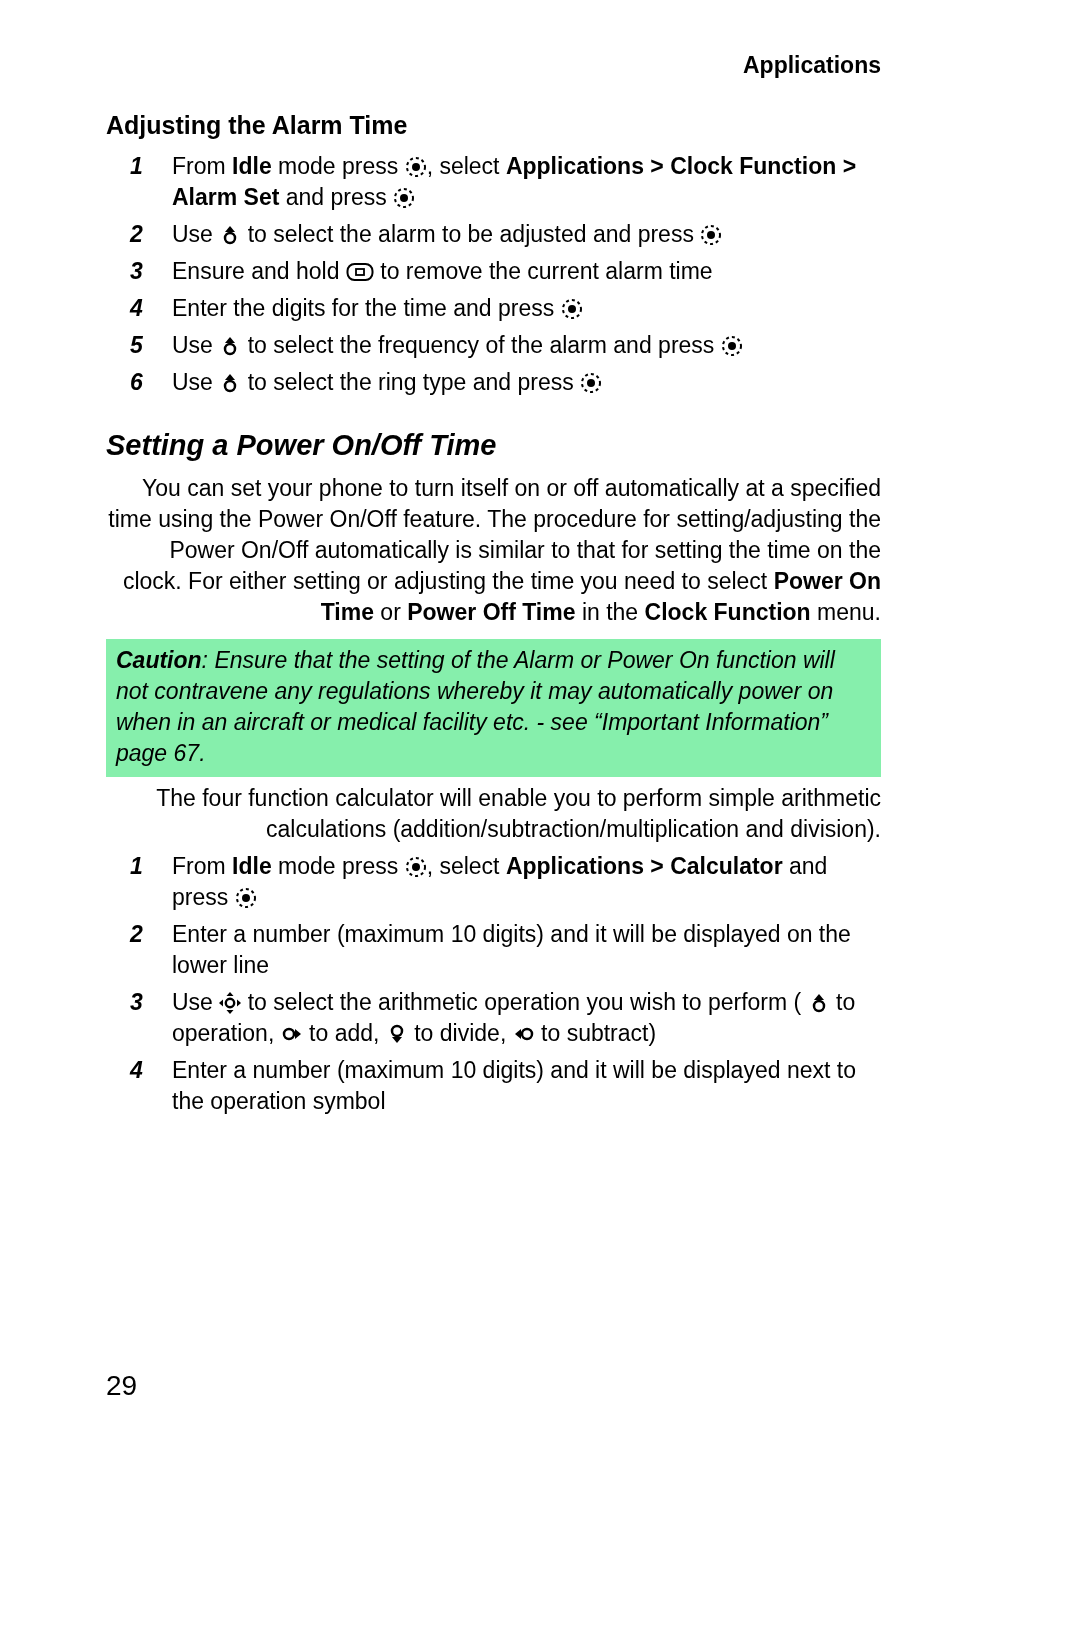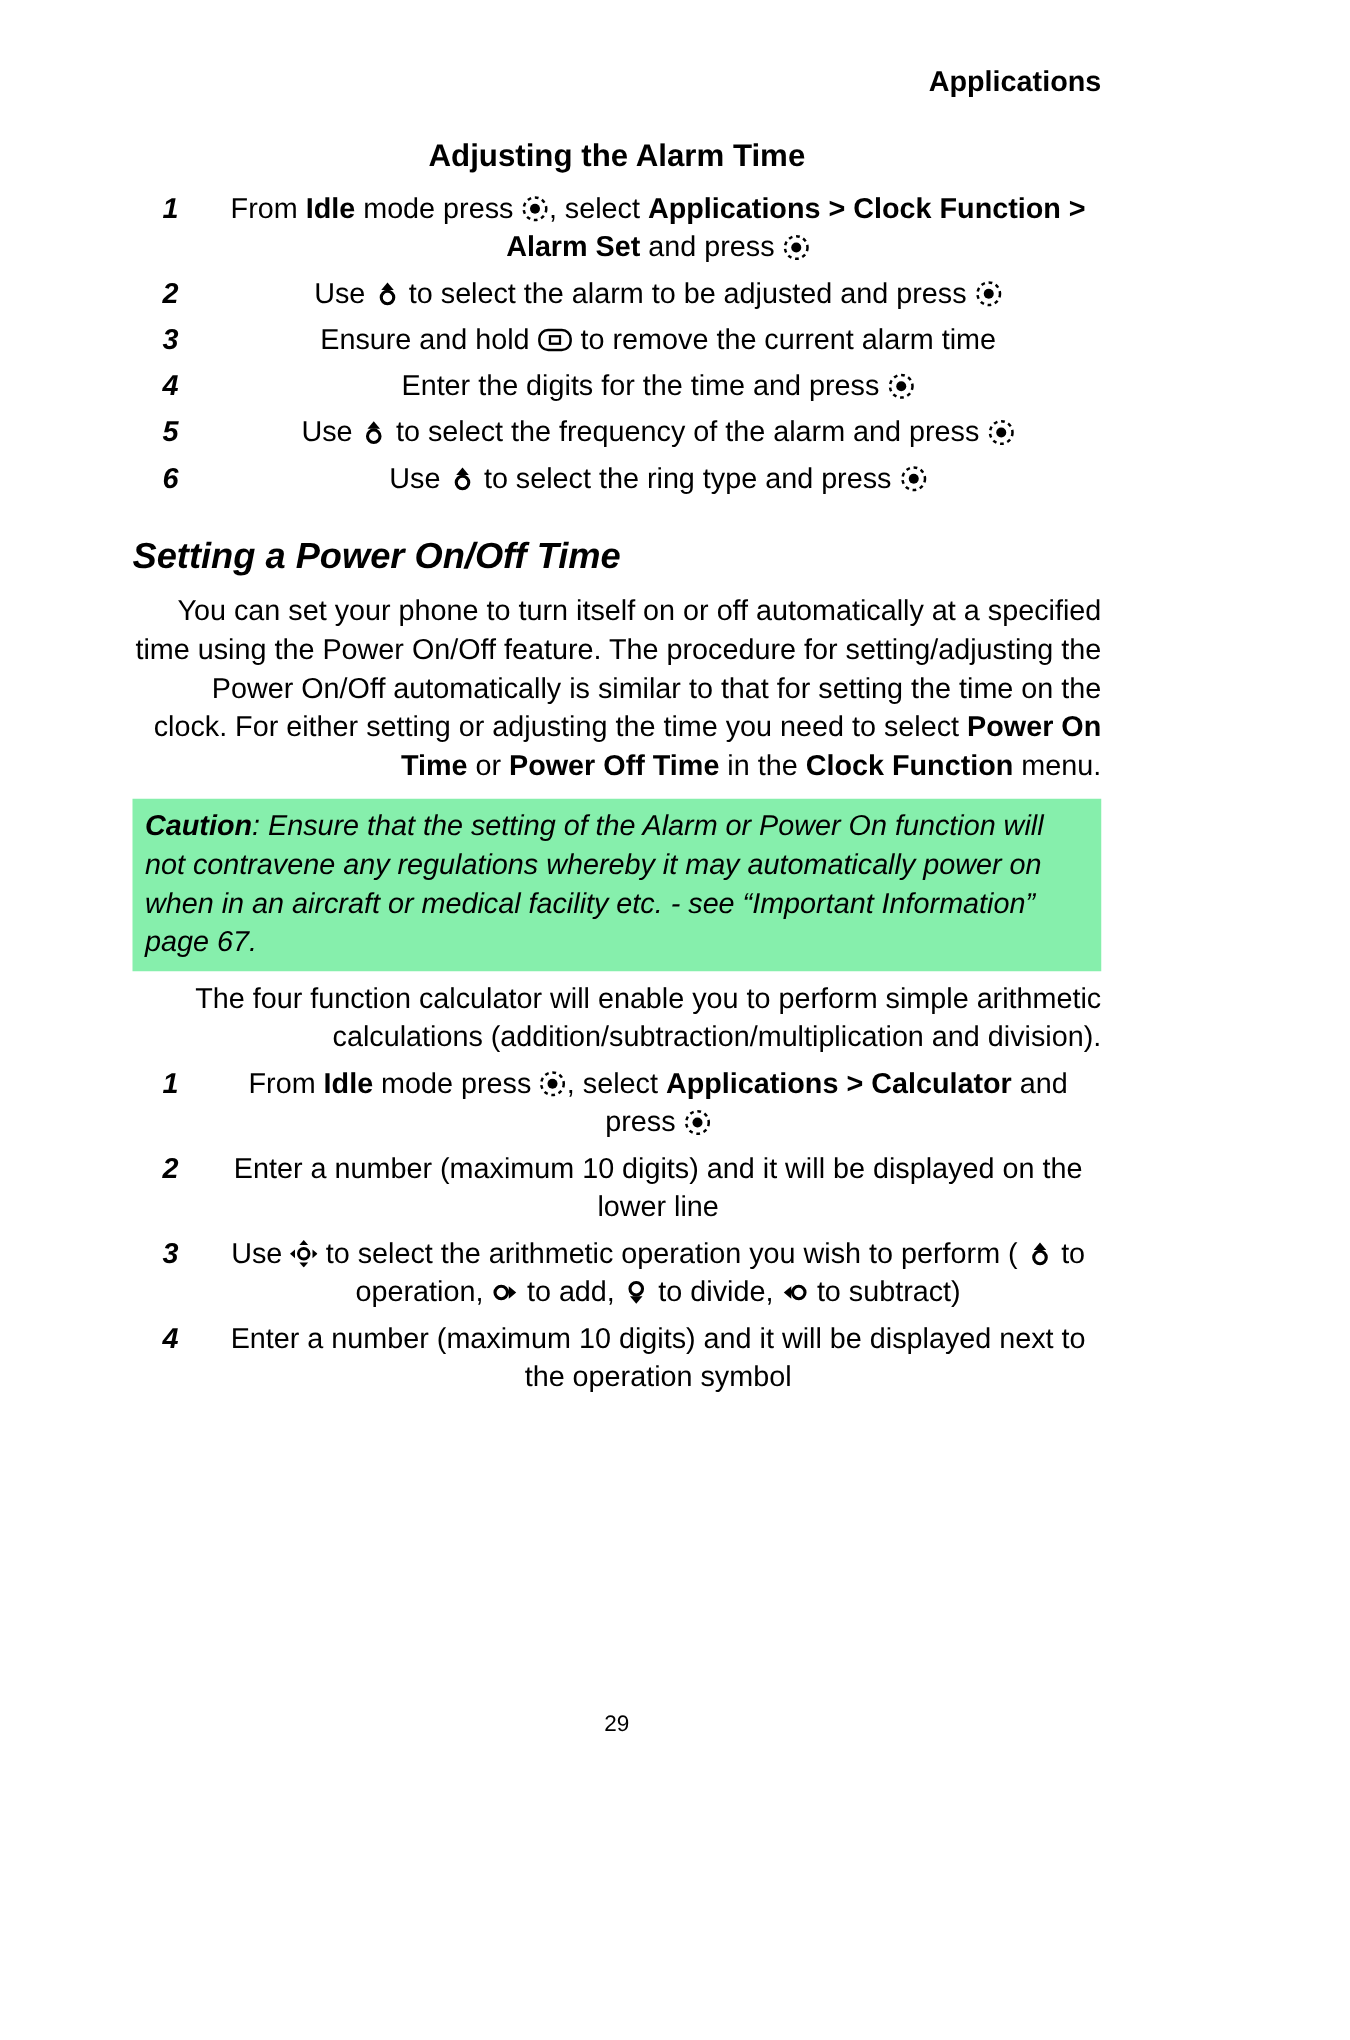--- a/index.html
+++ b/index.html
@@ -22,21 +22,20 @@
   .header-label {
     text-align: right;
     font-weight: bold;
     font-size: 23px;
     margin-bottom: 28px;
   }
   .h3 {
     font-weight: bold;
     font-size: 25px;
     margin: 0 0 8px 0;
-    text-align: center;
   }
   .h2 {
     font-weight: bold;
     font-style: italic;
     font-size: 29px;
     margin: 28px 0 8px 0;
   }
   .h1 {
     font-weight: normal;
     font-size: 40px;
@@ -46,21 +45,20 @@
     list-style: none;
     margin: 0;
     padding: 0 0 0 24px;
     counter-reset: step;
   }
   .steps li {
     counter-increment: step;
     position: relative;
     padding-left: 42px;
     margin: 6px 0;
-    text-align: center;
   }
   .steps li::before {
     content: counter(step);
     position: absolute;
     left: 0;
     top: 0;
     font-weight: bold;
     font-style: italic;
     font-size: 23px;
   }
@@ -70,22 +68,22 @@
   }
   .bold { font-weight: bold; }
   .caution-box {
     background: #86efac;
     padding: 6px 10px 8px 10px;
     margin: 10px 0 0 0;
     font-style: italic;
   }
   .caution-box .lead { font-weight: bold; }
   .page-number {
-    text-align: center;
-    font-size: 18px;
+    text-align: left;
+    font-size: 28px;
     margin-top: 250px;
   }
   svg.icon-svg {
     display: inline-block;
     vertical-align: -4px;
   }
 </style>
 </head>
 <body>
 

